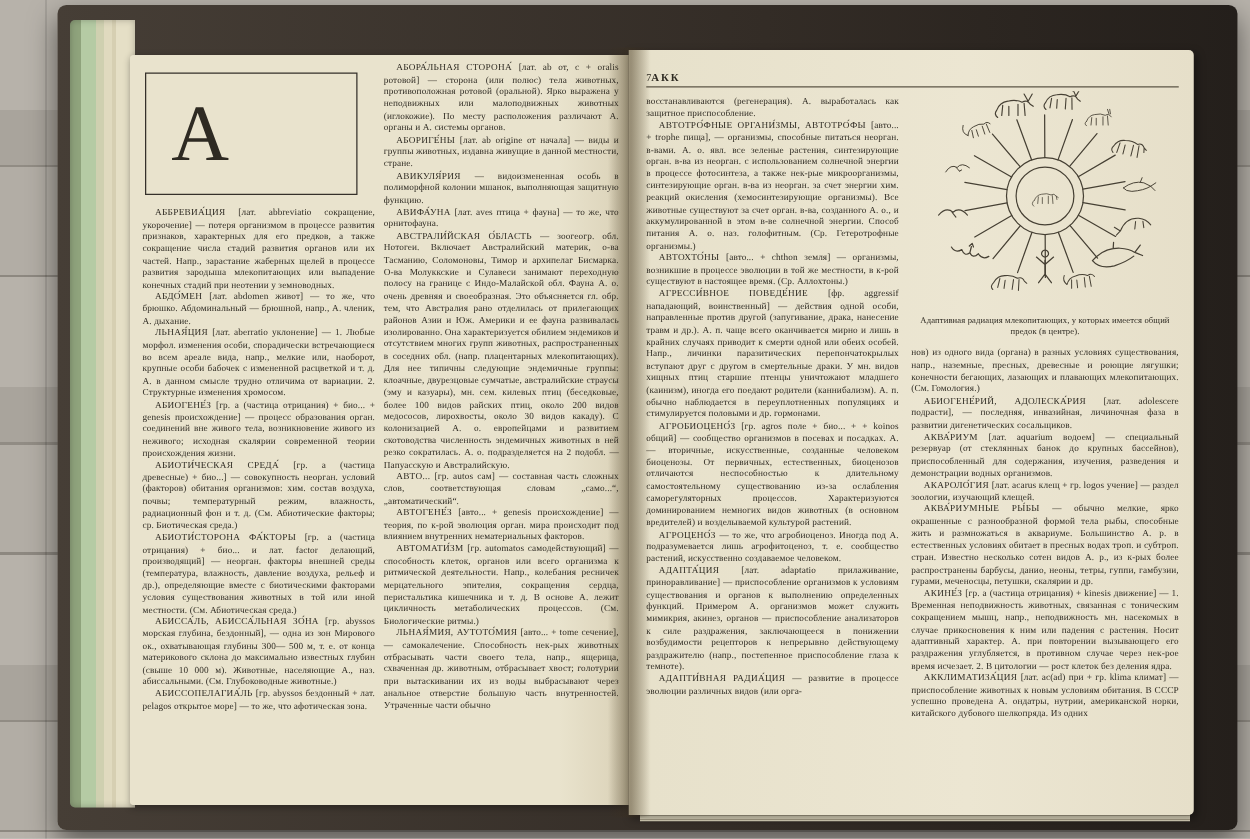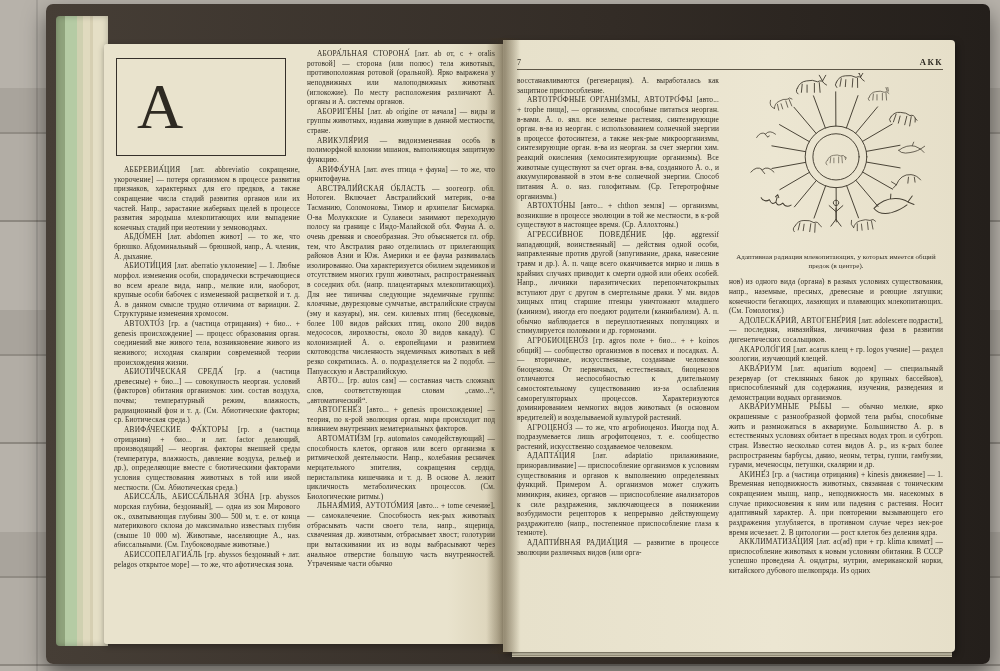--- a/index.html
+++ b/index.html
@@ -30,21 +30,21 @@
   .entry.cont{text-indent:0;}
   .term{font-weight:normal;letter-spacing:.25px;}
   .term:not(:empty)::after{content:" ";}
 
   .l-col1{left:10px;top:12px;width:186px;height:578px;}
   .l-col2{left:203px;top:5px;width:188px;height:590px;}
   .letter-box{width:168px;height:96px;border:1.6px solid #35302a;margin:2px 0 9px 2px;display:flex;align-items:center;}
   .letter-box .big{font-size:64px;line-height:1;padding-left:20px;}
 
   .r-head{position:absolute;left:14px;right:12px;top:12px;height:15px;border-bottom:1.2px solid #5c5546;
-    display:flex;justify-content:space-between;align-items:flex-end;font-size:8.5px;padding-bottom:2px;}
+    display:flex;align-items:flex-end;font-size:8.5px;padding-bottom:2px;}
   .r-head .num{font-size:8.2px;}
   .r-head .rh{font-weight:bold;letter-spacing:1.5px;font-size:8.6px;}
   .r-col1{left:14px;top:36px;width:202px;height:566px;}
   .r-col2{left:226px;top:33px;width:214px;height:572px;}
   .fig{display:block;margin:0 auto;}
   .fig path,.fig circle,.fig line{stroke:#464034;stroke-width:1.15;fill:none;stroke-linecap:round;stroke-linejoin:round;}
   .caption{font-size:6.9px;line-height:1.25;text-align:center;margin:2px 4px 7px 4px;text-indent:0;}
 </style>
 </head>
 <body>
@@ -54,24 +54,24 @@
   <div class="edges-left"></div>
   <div class="edges-bottom"></div>
 
   <div class="page page-left">
     <div class="col l-col1">
       <div class="letter-box">
         <span class="big">А</span>
       </div>
       <p class="entry"><b class="term">АББРЕВИА́ЦИЯ</b><span>[лат. abbreviatio сокращение, укорочение] — потеря организмом в процессе развития признаков, характерных для его предков, а также сокращение числа стадий развития органов или их частей. Напр., зарастание жаберных щелей в процессе развития зародыша млекопитающих или выпадение конечных стадий при неотении у земноводных.</span></p>
       <p class="entry"><b class="term">АБДО́МЕН</b><span>[лат. abdomen живот] — то же, что брюшко. Абдоминальный — брюшной, напр., А. членик, А. дыхание.</span></p>
-      <p class="entry"><b class="term">АБИОТИ́ЦИЯ</b><span>[лат. aberratio уклонение] — 1. Любые морфол. изменения особи, спорадически встречающиеся во всем ареале вида, напр., мелкие или, наоборот, крупные особи бабочек с измененной расцветкой и т. д. А. в данном смысле трудно отличима от вариации. 2. Структурные изменения хромосом.</span></p>
-      <p class="entry"><b class="term">АВТОХТО́З</b><span>[гр. а (частица отрицания) + био... + genesis происхождение] — процесс образования орган. соединений вне живого тела, возникновение живого из неживого; исходная скалярии современной теории происхождения жизни.</span></p>
+      <p class="entry"><b class="term">ЛЬНАЯ́ЦИЯ</b><span>[лат. aberratio уклонение] — 1. Любые морфол. изменения особи, спорадически встречающиеся во всем ареале вида, напр., мелкие или, наоборот, крупные особи бабочек с измененной расцветкой и т. д. А. в данном смысле трудно отличима от вариации. 2. Структурные изменения хромосом.</span></p>
+      <p class="entry"><b class="term">АБИОГЕНЕ́З</b><span>[гр. а (частица отрицания) + био... + genesis происхождение] — процесс образования орган. соединений вне живого тела, возникновение живого из неживого; исходная скалярии современной теории происхождения жизни.</span></p>
       <p class="entry"><b class="term">АБИОТИ́ЧЕСКАЯ СРЕДА́</b><span>[гр. а (частица древесные) + био...] — совокупность неорган. условий (факторов) обитания организмов: хим. состав воздуха, почвы; температурный режим, влажность, радиационный фон и т. д. (См. Абиотические факторы; ср. Биотическая среда.)</span></p>
-      <p class="entry"><b class="term">АВИФА́ЧЕСКИЕ ФА́КТОРЫ</b><span>[гр. а (частица отрицания) + био... и лат. factor делающий, производящий] — неорган. факторы внешней среды (температура, влажность, давление воздуха, рельеф и др.), определяющие вместе с биотическими факторами условия существования животных в той или иной местности. (См. Абиотическая среда.)</span></p>
+      <p class="entry"><b class="term">АБИОТИ́СТОРОНА ФА́КТОРЫ</b><span>[гр. а (частица отрицания) + био... и лат. factor делающий, производящий] — неорган. факторы внешней среды (температура, влажность, давление воздуха, рельеф и др.), определяющие вместе с биотическими факторами условия существования животных в той или иной местности. (См. Абиотическая среда.)</span></p>
       <p class="entry"><b class="term">АБИССА́ЛЬ, АБИССА́ЛЬНАЯ ЗО́НА</b><span>[гр. abyssos морская глубина, бездонный], — одна из зон Мирового ок., охватывающая глубины 300— 500 м, т. е. от конца материкового склона до максимально известных глубин (свыше 10 000 м). Животные, населяющие А., наз. абиссальными. (См. Глубоководные животные.)</span></p>
       <p class="entry"><b class="term">АБИССОПЕЛАГИА́ЛЬ</b><span>[гр. abyssos бездонный + лат. pelagos открытое море] — то же, что афотическая зона.</span></p>
     </div>
     <div class="col l-col2">
       <p class="entry"><b class="term">АБОРА́ЛЬНАЯ СТОРОНА́</b><span>[лат. ab от, с + oralis ротовой] — сторона (или полюс) тела животных, противоположная ротовой (оральной). Ярко выражена у неподвижных или малоподвижных животных (иглокожие). По месту расположения различают А. органы и А. системы органов.</span></p>
       <p class="entry"><b class="term">АБОРИГЕ́НЫ</b><span>[лат. ab origine от начала] — виды и группы животных, издавна живущие в данной местности, стране.</span></p>
       <p class="entry"><b class="term">АВИКУЛЯ́РИЯ</b><span>— видоизмененная особь в полиморфной колонии мшанок, выполняющая защитную функцию.</span></p>
       <p class="entry"><b class="term">АВИФА́УНА</b><span>[лат. aves птица + фауна] — то же, что орнитофауна.</span></p>
       <p class="entry"><b class="term">АВСТРАЛИ́ЙСКАЯ О́БЛАСТЬ</b><span>— зоогеогр. обл. Нотогеи. Включает Австралийский материк, о-ва Тасманию, Соломоновы, Тимор и архипелаг Бисмарка. О-ва Молуккские и Сулавеси занимают переходную полосу на границе с Индо-Малайской обл. Фауна А. о. очень древняя и своеобразная. Это объясняется гл. обр. тем, что Австралия рано отделилась от прилегающих районов Азии и Юж. Америки и ее фауна развивалась изолированно. Она характеризуется обилием эндемиков и отсутствием многих групп животных, распространенных в соседних обл. (напр. плацентарных млекопитающих). Для нее типичны следующие эндемичные группы: клоачные, двурезцовые сумчатые, австралийские страусы (эму и казуары), мн. сем. килевых птиц (беседковые, более 100 видов райских птиц, около 200 видов медососов, лирохвосты, около 30 видов какаду). С колонизацией А. о. европейцами и развитием скотоводства численность эндемичных животных в ней резко сократилась. А. о. подразделяется на 2 подобл. — Папуасскую и Австралийскую.</span></p>
       <p class="entry"><b class="term">АВТО...</b><span>[гр. autos сам] — составная часть сложных слов, соответствующая словам „само...“, „автоматический“.</span></p>
@@ -163,23 +163,23 @@
           </g>
         <g transform="translate(38,72) scale(0.75) rotate(-10)">
             <path d="M-15,2 Q-7,-7 0,-1 Q7,-7 15,2 M-1,-1 L2,4 M2,4 L5,3"></path>
           </g>
         <g transform="translate(58,36) scale(0.7) rotate(-18)">
             <path d="M-16,3 Q-13,-5 -5,-6 Q3,-8 9,-5 Q14,-8 17,-3 M-16,3 Q-24,-3 -18,-12 M-9,-2 L-10,8 M-3,-1 L-3,8 M6,-3 L6,8 M12,-4 L13,8"></path>
           </g>
       </svg>
       <p class="caption">Адаптивная радиация млекопитающих, у которых имеется общий предок (в центре).</p>
       <p class="entry cont"><b class="term"></b><span>нов) из одного вида (органа) в разных условиях существования, напр., наземные, пресных, древесные и роющие лягушки; конечности бегающих, лазающих и плавающих млекопитающих. (См. Гомология.)</span></p>
-      <p class="entry"><b class="term">АДОЛЕСКА́РИЙ, АВТОГЕНЕ́РИЯ</b><span>[лат. adolescere подрасти], — последняя, инвазийная, личиночная фаза в развитии дигенетических сосальщиков.</span></p>
+      <p class="entry"><b class="term">АБИОГЕНЕ́РИЙ, АДОЛЕСКА́РИЯ</b><span>[лат. adolescere подрасти], — последняя, инвазийная, личиночная фаза в развитии дигенетических сосальщиков.</span></p>
+      <p class="entry"><b class="term">АКВА́РИУМ</b><span>[лат. aquarium водоем] — специальный резервуар (от стеклянных банок до крупных бассейнов), приспособленный для содержания, изучения, разведения и демонстрации водных организмов.</span></p>
       <p class="entry"><b class="term">АКАРОЛО́ГИЯ</b><span>[лат. acarus клещ + гр. logos учение] — раздел зоологии, изучающий клещей.</span></p>
-      <p class="entry"><b class="term">АКВА́РИУМ</b><span>[лат. aquarium водоем] — специальный резервуар (от стеклянных банок до крупных бассейнов), приспособленный для содержания, изучения, разведения и демонстрации водных организмов.</span></p>
       <p class="entry"><b class="term">АКВА́РИУМНЫЕ РЫ́БЫ</b><span>— обычно мелкие, ярко окрашенные с разнообразной формой тела рыбы, способные жить и размножаться в аквариуме. Большинство А. р. в естественных условиях обитает в пресных водах троп. и субтроп. стран. Известно несколько сотен видов А. р., из к-рых более распространены барбусы, данио, неоны, тетры, гуппи, гамбузии, гурами, меченосцы, петушки, скалярии и др.</span></p>
       <p class="entry"><b class="term">АКИНЕ́З</b><span>[гр. а (частица отрицания) + kinesis движение] — 1. Временная неподвижность животных, связанная с тоническим сокращением мышц, напр., неподвижность мн. насекомых в случае прикосновения к ним или падения с растения. Носит адаптивный характер. А. при повторении вызывающего его раздражения углубляется, в противном случае через нек-рое время исчезает. 2. В цитологии — рост клеток без деления ядра.</span></p>
       <p class="entry"><b class="term">АККЛИМАТИЗА́ЦИЯ</b><span>[лат. ac(ad) при + гр. klima климат] — приспособление животных к новым условиям обитания. В СССР успешно проведена А. ондатры, нутрии, американской норки, китайского дубового шелкопряда. Из одних</span></p>
     </div>
   </div>
 
   <div class="gutter"></div>
 </div>
 
 </body></html>

